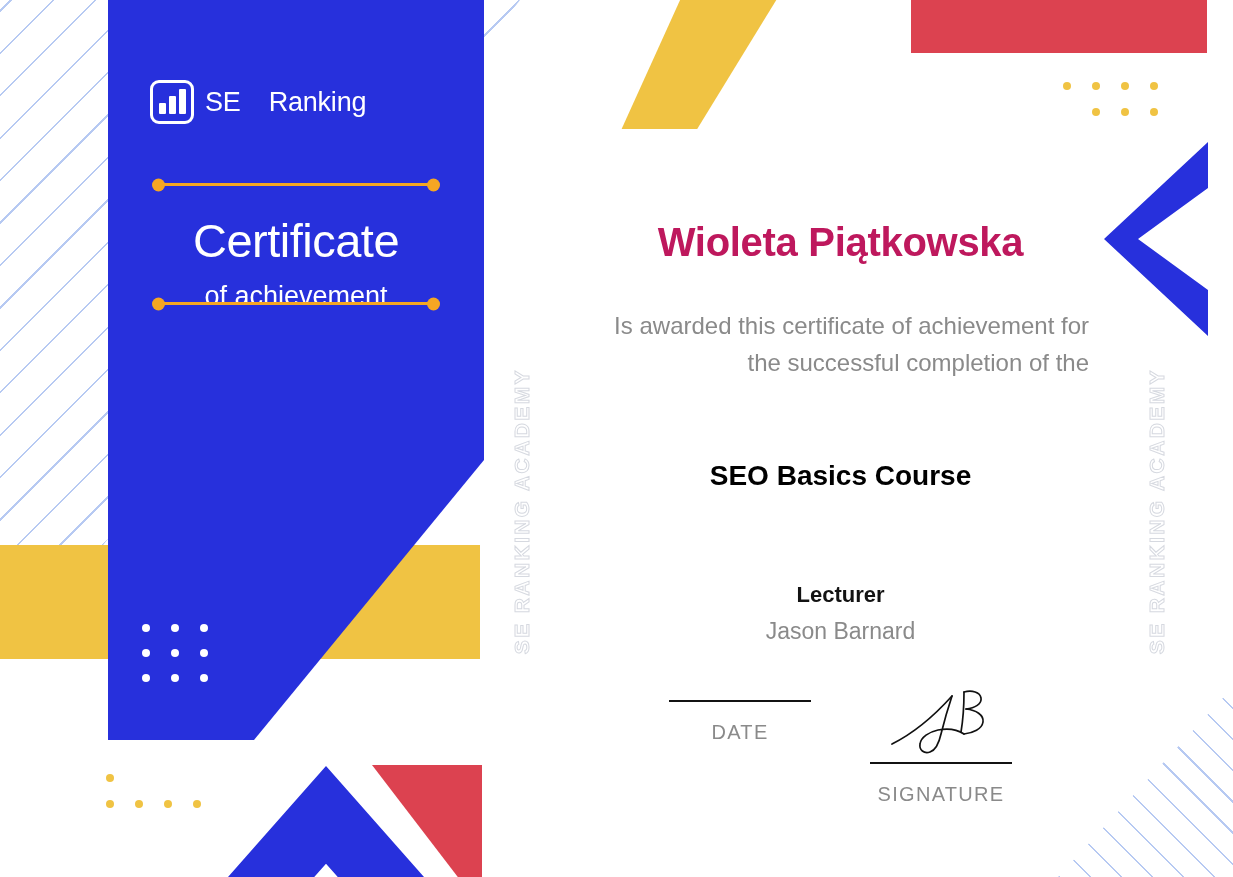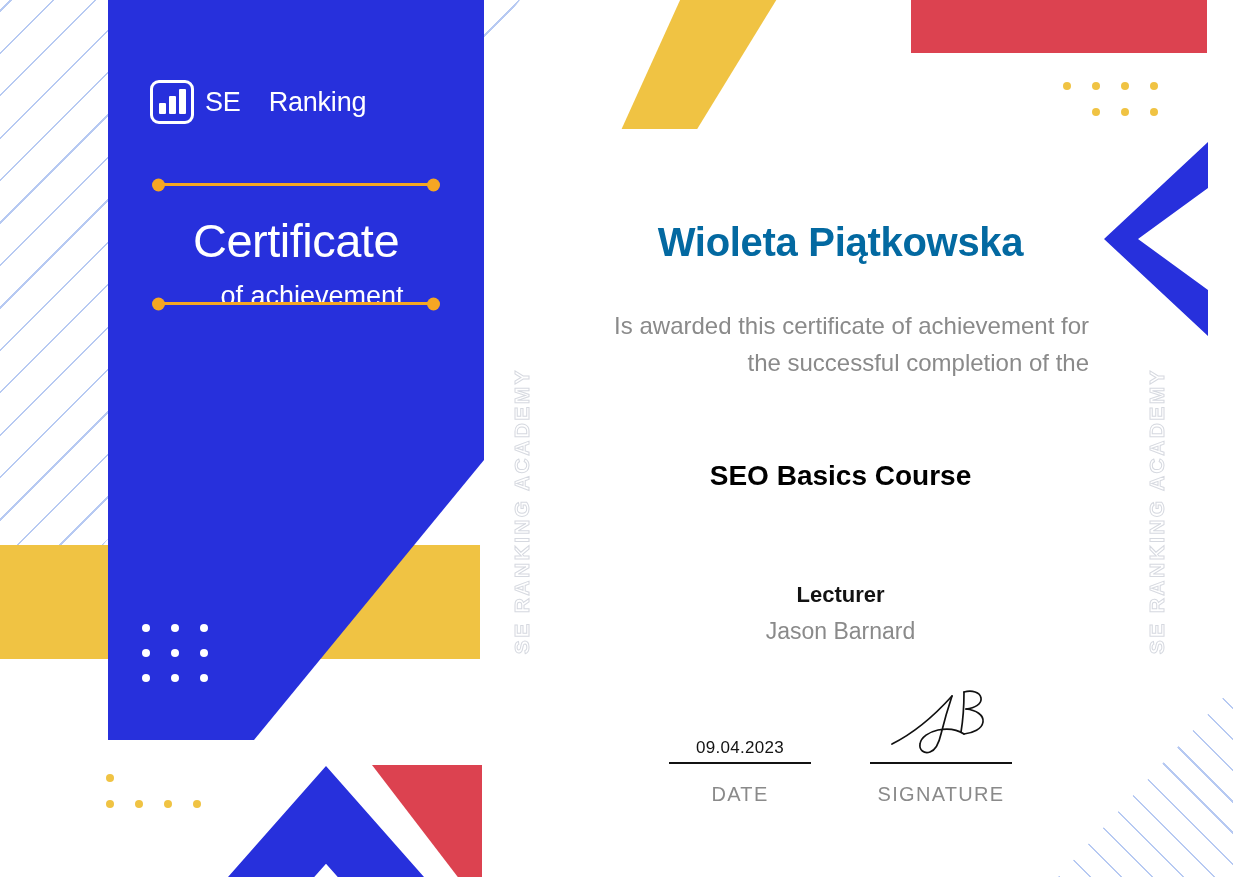--- a/index.html
+++ b/index.html
@@ -109,40 +109,40 @@
   .rule::after{right:-3px;}
   #rule-top{left:155px;top:183px;width:282px;}
   #rule-bottom{left:155px;top:302px;width:282px;}
 
   .cert-title{
     position:absolute;left:108px;top:213px;width:376px;text-align:center;
     color:#ffffff;font-size:47px;font-weight:400;letter-spacing:-0.5px;
   }
   .cert-sub{
     position:absolute;left:108px;top:281px;width:376px;text-align:center;
-    color:#ffffff;font-size:27px;font-weight:400;padding-left:16px;
+    color:#ffffff;font-size:27px;font-weight:400;
   }
 
   
   .vtext{
     position:absolute;
     font-size:21px;font-weight:700;letter-spacing:2.4px;
     color:transparent;
     -webkit-text-stroke:1px #d6d9e0;
     writing-mode:vertical-rl;
     transform:rotate(180deg);
     white-space:nowrap;
   }
   #vtext-left{left:510px;top:368px;}
   #vtext-right{left:1145px;top:368px;}
 
   
   .recipient{
     position:absolute;left:592px;top:220px;width:497px;text-align:center;
-    font-size:40px;font-weight:700;color:#0369a1;letter-spacing:-0.3px;
+    font-size:40px;font-weight:700;color:#be185d;letter-spacing:-0.3px;
   }
   .awarded{
     position:absolute;left:592px;top:307px;width:497px;text-align:right;
     font-size:24px;font-weight:400;color:#8a8a8a;line-height:37px;
   }
   .course{
     position:absolute;left:592px;top:460px;width:497px;text-align:center;
     font-size:28px;font-weight:700;color:#000000;
   }
   .lecturer-label{
@@ -234,23 +234,20 @@
   <div class="vtext" id="vtext-left">SE RANKING ACADEMY</div>
   <div class="vtext" id="vtext-right">SE RANKING ACADEMY</div>
 
   <div class="recipient">Wioleta Piątkowska</div>
   <div class="awarded">Is awarded this certificate of achievement for the successful completion of the</div>
   <div class="course">SEO Basics Course</div>
   <div class="lecturer-label">Lecturer</div>
   <div class="lecturer-name">Jason Barnard</div>
 
   <div class="sigblock" id="date-block">
-    <div class="slot">
-      <div class="value">09.04.2023</div>
-    </div>
     <div class="underline"></div>
     <div class="caption">DATE</div>
   </div>
 
   <div class="sigblock" id="sign-block">
     <div class="slot">
       <svg class="sig-svg" width="110" height="76" viewBox="0 0 110 76">
         <g fill="none" stroke="#111111" stroke-width="1.7" stroke-linecap="round" stroke-linejoin="round">
           <path d="M6 58 C26 48, 48 30, 66 10"></path>
           <path d="M66 10 C62 22, 58 36, 55 48 C53 57, 50 64, 44 66 C38 68, 33 64, 34 58 C35 51, 43 46, 52 44 C62 42, 72 44, 78 48"></path>

